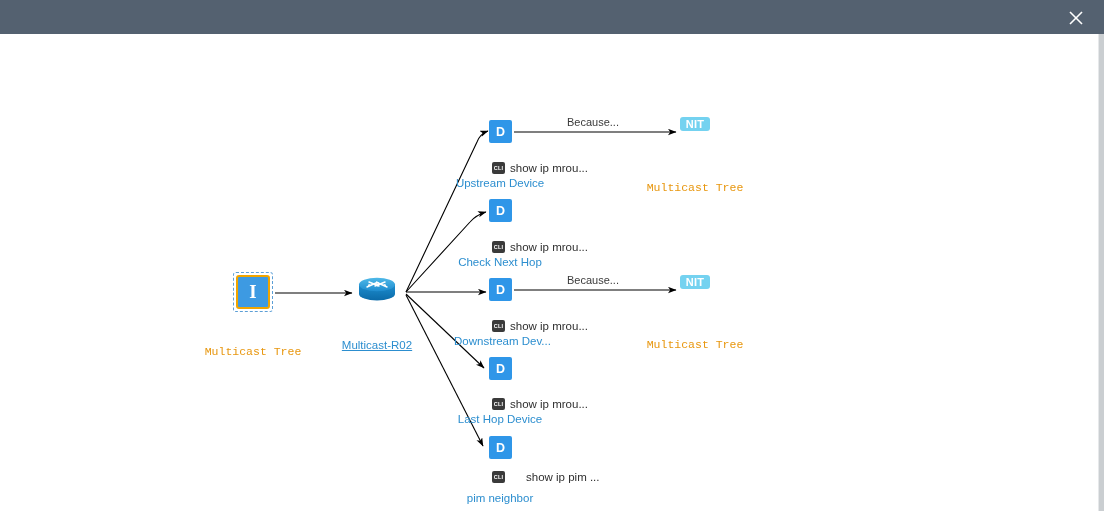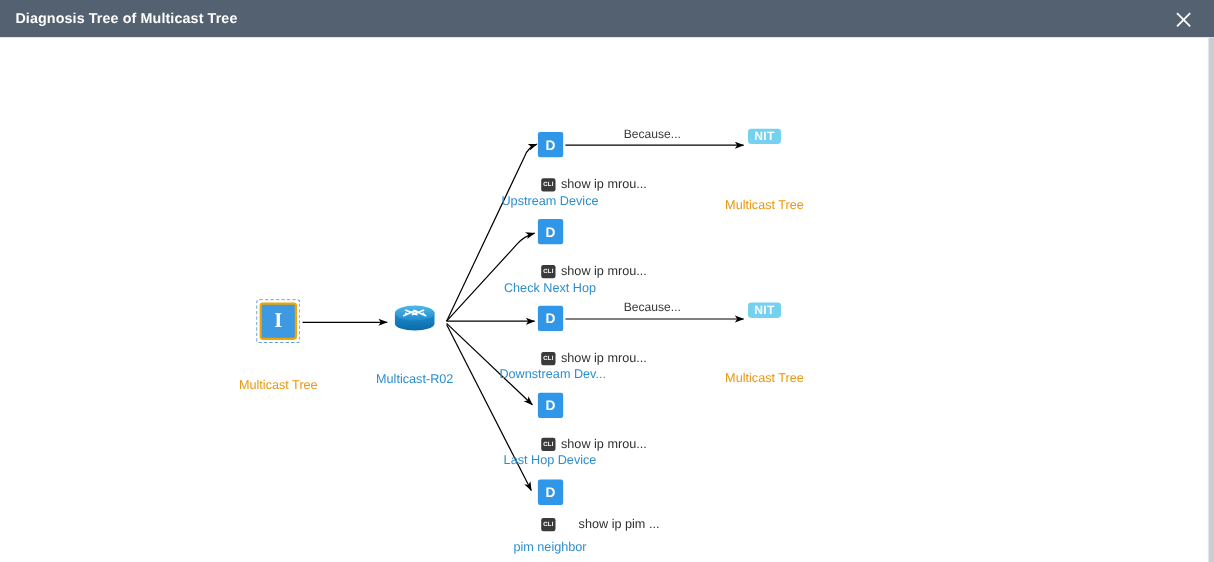--- a/index.html
+++ b/index.html
@@ -51,21 +51,21 @@
   }
   .n-start .gold{
     position:absolute;left:3px;top:3px;width:34px;height:34px;box-sizing:border-box;
     background:#3d9ae2;border:2px solid #f0a500;border-radius:3px;
     display:flex;align-items:center;justify-content:center;
     font-size:19px;font-weight:bold;color:#ffffff;font-family:"Liberation Serif",serif;
   }
   .lbl{
     position:absolute;white-space:nowrap;font-size:11.5px;text-align:center;margin-top:29px;
   }
-  .lbl-orange{color:#e8970f;}
+  .lbl-orange{color:#e8970f;font-family:Liberation Mono, monospace;}
   .lbl-blue{color:#2c8ecf;}
 
   
   .n-d .sq{width:23px;height:23px;background:#2f96e8;border-radius:2px;font-size:12.5px;}
   
   .n-nit .sq{width:30px;height:14px;background:#74d2f0;border-radius:3px;font-size:11px;letter-spacing:.3px;}
 
   
   .cli-row{position:absolute;display:flex;align-items:center;white-space:nowrap;margin-left:40px;}
   .cli-badge{
@@ -84,21 +84,20 @@
   
   .edge-strip{position:absolute;right:0;top:34px;width:5px;height:477px;background:#fdfdfd;border-left:1px solid #e6e8ea;}
   .edge-strip-thumb{position:absolute;right:0;top:34px;width:5px;height:477px;background:#8b949c;opacity:.45;}
 </style>
 </head>
 <body>
 
 <div class="window">
 
   <div class="titlebar">
-    <div class="title-text">Diagnosis Tree of Multicast Tree</div>
     <div class="close-btn">
       <svg width="16" height="16" viewBox="0 0 16 16">
         <line x1="2" y1="2" x2="14" y2="14" stroke="#ffffff" stroke-width="1.6"></line>
         <line x1="14" y1="2" x2="2" y2="14" stroke="#ffffff" stroke-width="1.6"></line>
       </svg>
     </div>
   </div>
 
   <div class="tabbar">
     <div class="tab active">Pre-Execution</div>
@@ -154,21 +153,21 @@
             <path d="M28,7 L18,11"></path>
         </g>
         <g fill="#ffffff">
           <path d="M19,6.2 l3.4,1.4 l-3.4,1.4 z"></path>
           <path d="M21,11.6 l-3.4,-1.2 l3.4,-1.5 z"></path>
           <path d="M10.6,11.4 l1.2,-2.6 l2.1,1.3 z"></path>
           <path d="M29.4,11.4 l-1.2,-2.6 l-2.1,1.3 z"></path>
         </g>
       </svg>
     </div>
-    <div class="lbl lbl-blue" style="left:327px;top:232px;width:100px;">Multicast-R02</div>
+    <div class="lbl lbl-blue" style="left:327px;top:232px;width:100px;text-decoration:underline;">Multicast-R02</div>
 
     <div class="node n-d" style="left:489px;top:42px;">
       <div class="sq">D</div>
     </div>
     <div class="lbl lbl-blue" style="left:450px;top:70px;width:100px;">Upstream Device</div>
     <div class="cli-row" style="left:452px;top:84px;">
       <div class="cli-badge">CLI</div>
       <div class="cli-text">show ip mrou...</div>
     </div>
     <div class="edge-label" style="left:567px;top:38px;">Because...</div>

